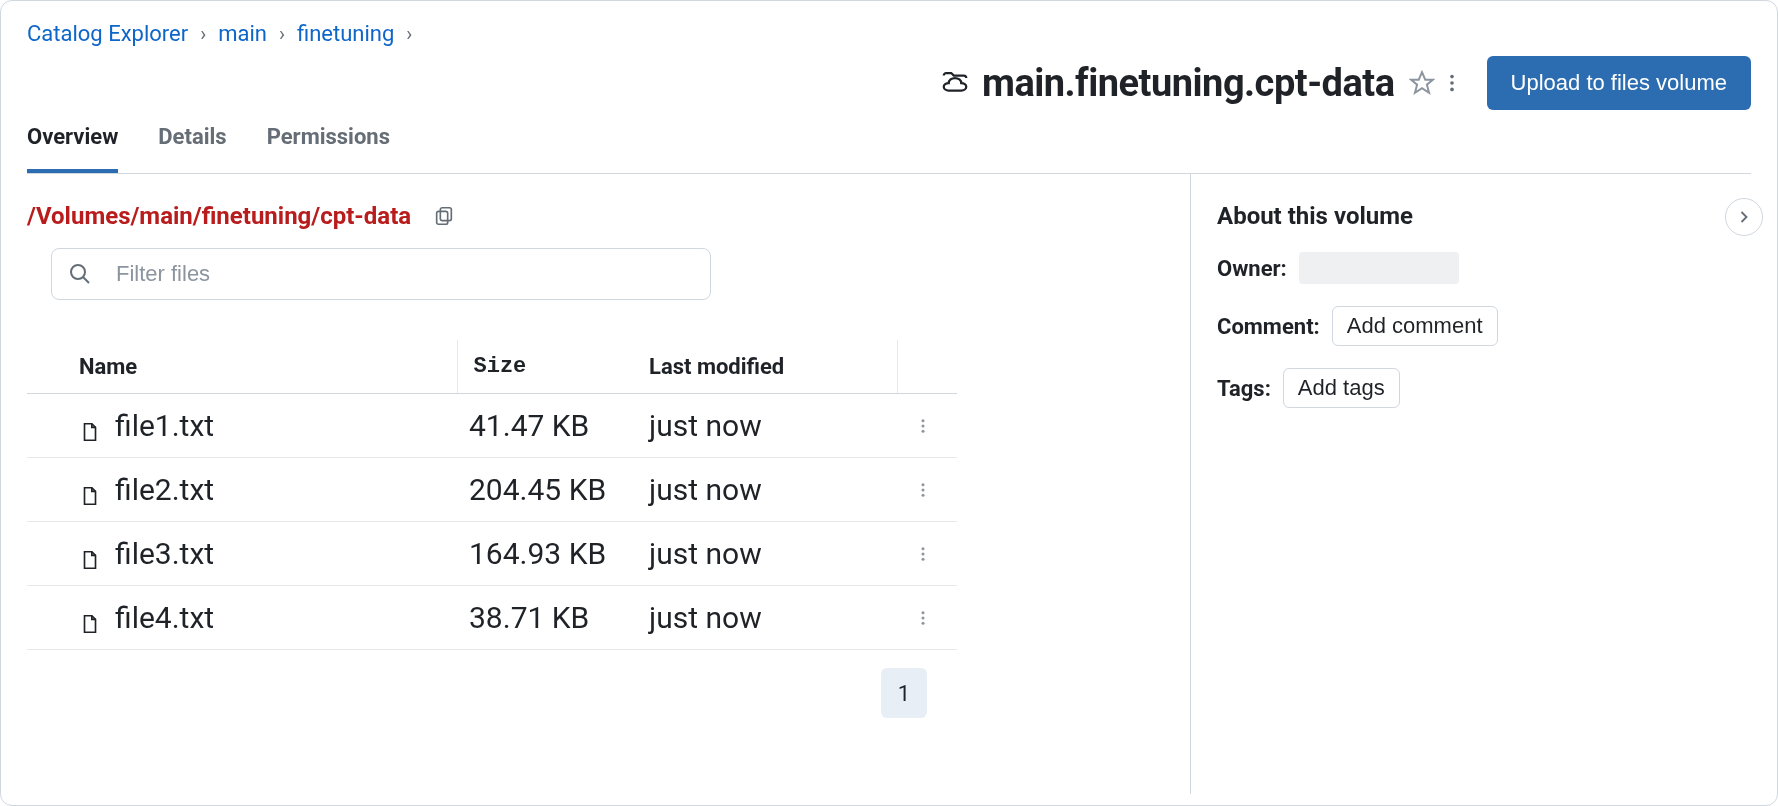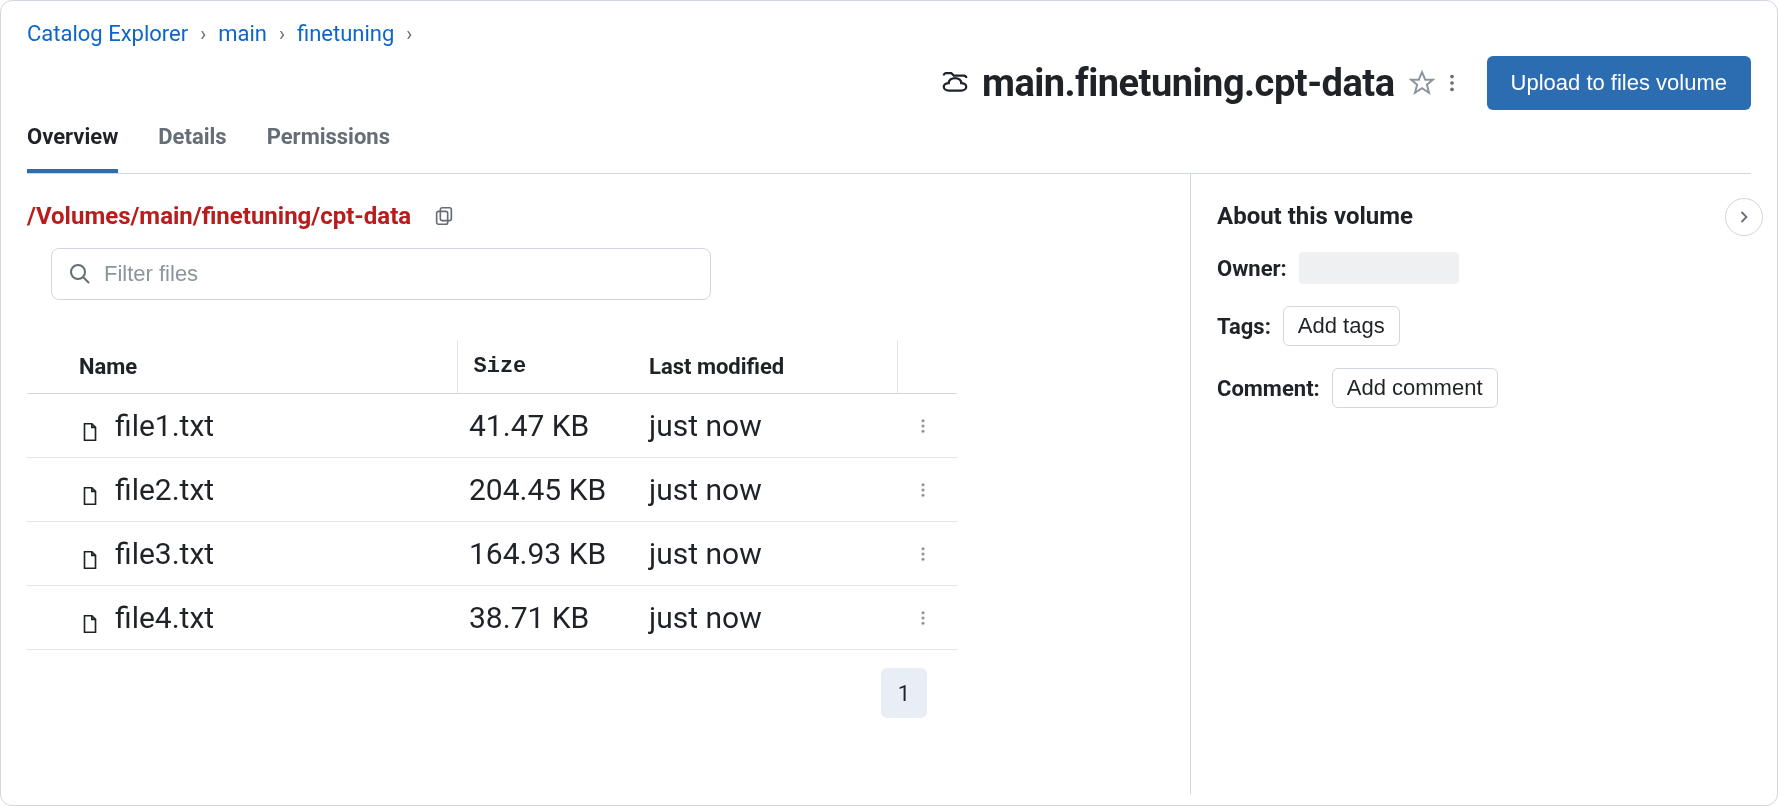--- a/index.html
+++ b/index.html
@@ -65,21 +65,21 @@
     .path-row { display: flex; align-items: center; gap: 22px; margin-bottom: 18px; }
     .path-link { color: #b91c1c; font-size: 24px; cursor: pointer; font-weight: bold; }
     .copy-icon { width: 22px; height: 22px; cursor: pointer; color: #656d76; }
     .filter-wrap {
       border: 1px solid #d0d7de;
       border-radius: 8px;
       width: 660px;
       display: flex;
       align-items: center;
       padding: 12px 16px;
-      gap: 12px;
+      gap: 24px;
       margin-left: 24px;
       margin-bottom: 40px;
     }
     .filter-wrap input {
       border: none;
       outline: none;
       font-size: 22px;
       width: 100%;
       color: #1f2328;
     }
@@ -318,26 +318,26 @@
       </div>
     </div>
 
     <div class="right-pane">
       <div class="about-title">About this volume</div>
       <div class="meta-row">
         <span class="meta-label">Owner:</span>
         <span class="owner-box"></span>
       </div>
       <div class="meta-row">
+        <span class="meta-label">Comment:</span>
+        <button class="chip-btn">Add comment</button>
+      </div>
+      <div class="meta-row">
         <span class="meta-label">Tags:</span>
         <button class="chip-btn">Add tags</button>
-      </div>
-      <div class="meta-row">
-        <span class="meta-label">Comment:</span>
-        <button class="chip-btn">Add comment</button>
       </div>
       <div class="collapse-btn">
         <svg viewBox="0 0 24 24" width="20" height="20" fill="none" stroke="#656d76" stroke-width="2.2">
             <polyline points="9,6 15,12 9,18"></polyline>
           </svg>
       </div>
     </div>
   </div>
 </div>
 

